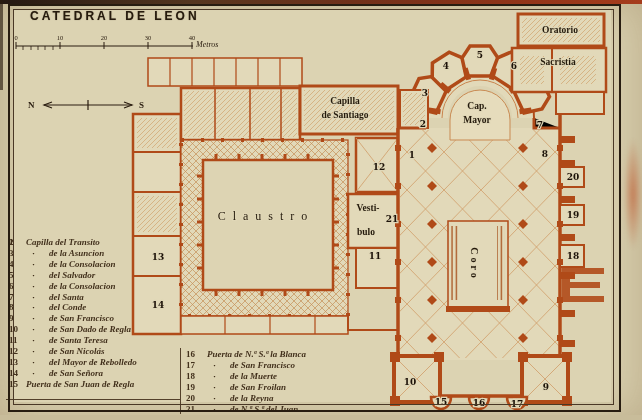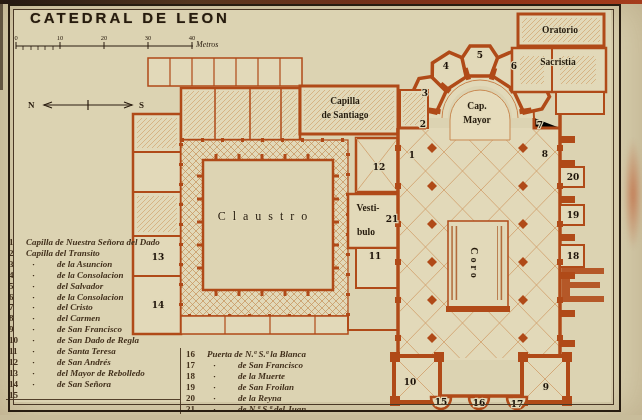--- a/index.html
+++ b/index.html
@@ -11,35 +11,35 @@
   .edge-left{position:absolute;left:0;top:0;width:3px;height:90px;background:#2a1c10;opacity:.65;}
   .edge-bottom{position:absolute;left:0;top:415px;width:642px;height:5px;background:#c8bc9a;}
   .smudge{position:absolute;left:624px;top:138px;width:18px;height:112px;filter:blur(2px);
     background:radial-gradient(closest-side,rgba(186,66,22,.55),rgba(186,66,22,0));}
   
   .frame-outer{position:absolute;left:8px;top:4px;width:609px;height:404px;border:2px solid #271c10;}
   .frame-inner{position:absolute;left:13px;top:9px;width:599px;height:394px;border:1px solid #4a3826;}
   .map-bg{position:absolute;left:14px;top:10px;width:597px;height:392px;background:#dcd3b2;}
   
   #title{position:absolute;left:30px;top:9px;font-family:"Liberation Sans",sans-serif;font-weight:bold;
-         font-size:15px;letter-spacing:3px;color:#261b0d;text-shadow:0 0 1px rgba(40,25,10,.45);}
+         font-size:12px;letter-spacing:3px;color:#261b0d;text-shadow:0 0 1px rgba(40,25,10,.45);}
   #scalebar{position:absolute;left:10px;top:33px;}
   #compass{position:absolute;left:26px;top:94px;}
   .sn{font-family:"Liberation Serif",serif;font-size:6.5px;fill:#2a1d10;text-anchor:middle;}
   .su{font-family:"Liberation Serif",serif;font-style:italic;font-size:8px;fill:#2a1d10;}
   .cp{font-family:"Liberation Serif",serif;font-weight:bold;font-size:9px;fill:#2a1d10;}
   
   .lcol{position:absolute;font:italic bold 9px "Liberation Serif",serif;color:#42301c;}
   #legend-col1{left:9px;top:237px;width:172px;}
   #legend-col2{left:186px;top:349px;width:178px;}
   .lrow{position:relative;padding-left:17px;line-height:10.9px;}
   #legend-col2 .lrow{padding-left:21px;}
   .lrow .n{position:absolute;left:0;top:0;font-style:normal;}
   .r1 .m{display:inline-block;width:15px;text-align:center;font-style:normal;}
-  .r1 .t{margin-left:16px;}
+  .r1 .t{margin-left:8px;}
   #legend-divider{position:absolute;left:180px;top:348px;width:1px;height:66px;background:#53402a;}
   #legend-rule{position:absolute;left:6px;top:399px;width:175px;height:1px;background:#53402a;}
   
   #plan{position:absolute;left:0;top:0;}
   #plan .lbl{font-family:"Liberation Serif",serif;font-weight:bold;fill:#241a0c;text-anchor:middle;
              dominant-baseline:central;paint-order:stroke;stroke:#e0d7b7;stroke-width:2px;}
   #plan .big{font-weight:normal;letter-spacing:7px;}
   #plan .mk{font-family:"DejaVu Serif",serif;font-weight:bold;font-size:9px;fill:#1c1208;text-anchor:middle;
             dominant-baseline:central;paint-order:stroke;stroke:#e0d7b7;stroke-width:2.4px;}
 </style>
@@ -275,35 +275,35 @@
   </svg>
 
   <svg id="compass" width="130" height="22" viewBox="0 0 130 22">
     <path d="M18 11H106" stroke="#2a1d10" stroke-width="1.2"></path>
     <path d="M26 8L18 11L26 14M98 8L106 11L98 14M62 6V16" fill="none" stroke="#2a1d10" stroke-width="1.2"></path>
     <text class="cp" x="2" y="14">N</text>
     <text class="cp" x="113" y="14">S</text>
   </svg>
 
   <div id="legend-col1" class="lcol">
-    <div class="lrow r0"><span class="n">1</span><span class="t">Capilla de Nuestra Señora del Dado</span></div>
+    <div class="lrow r0"><span class="n">1</span></div>
     <div class="lrow r0"><span class="n">2</span><span class="t">Capilla del Transito</span></div>
     <div class="lrow r1"><span class="n">3</span><span class="m">·</span><span class="t">de la Asuncion</span></div>
     <div class="lrow r1"><span class="n">4</span><span class="m">·</span><span class="t">de la Consolacion</span></div>
     <div class="lrow r1"><span class="n">5</span><span class="m">·</span><span class="t">del Salvador</span></div>
     <div class="lrow r1"><span class="n">6</span><span class="m">·</span><span class="t">de la Consolacion</span></div>
-    <div class="lrow r1"><span class="n">7</span><span class="m">·</span><span class="t">del Cristo</span></div>
-    <div class="lrow r1"><span class="n">8</span><span class="m">·</span><span class="t">del Carmen</span></div>
+    <div class="lrow r1"><span class="n">7</span><span class="m">·</span><span class="t">del Santa</span></div>
+    <div class="lrow r1"><span class="n">8</span><span class="m">·</span><span class="t">del Conde</span></div>
     <div class="lrow r1"><span class="n">9</span><span class="m">·</span><span class="t">de San Francisco</span></div>
     <div class="lrow r1"><span class="n">10</span><span class="m">·</span><span class="t">de San Dado de Regla</span></div>
     <div class="lrow r1"><span class="n">11</span><span class="m">·</span><span class="t">de Santa Teresa</span></div>
-    <div class="lrow r1"><span class="n">12</span><span class="m">·</span><span class="t">de San Andrés</span></div>
+    <div class="lrow r1"><span class="n">12</span><span class="m">·</span><span class="t">de San Nicolás</span></div>
     <div class="lrow r1"><span class="n">13</span><span class="m">·</span><span class="t">del Mayor de Rebolledo</span></div>
     <div class="lrow r1"><span class="n">14</span><span class="m">·</span><span class="t">de San Señora</span></div>
-    <div class="lrow r0"><span class="n">15</span></div>
+    <div class="lrow r0"><span class="n">15</span><span class="t">Puerta de San Juan de Regla</span></div>
   </div>
 
   <div id="legend-divider"></div>
   <div id="legend-rule"></div>
 
   <div id="legend-col2" class="lcol">
     <div class="lrow r0"><span class="n">16</span><span class="t">Puerta de N.ª S.ª la Blanca</span></div>
     <div class="lrow r1"><span class="n">17</span><span class="m">·</span><span class="t">de San Francisco</span></div>
     <div class="lrow r1"><span class="n">18</span><span class="m">·</span><span class="t">de la Muerte</span></div>
     <div class="lrow r1"><span class="n">19</span><span class="m">·</span><span class="t">de San Froilan</span></div>

